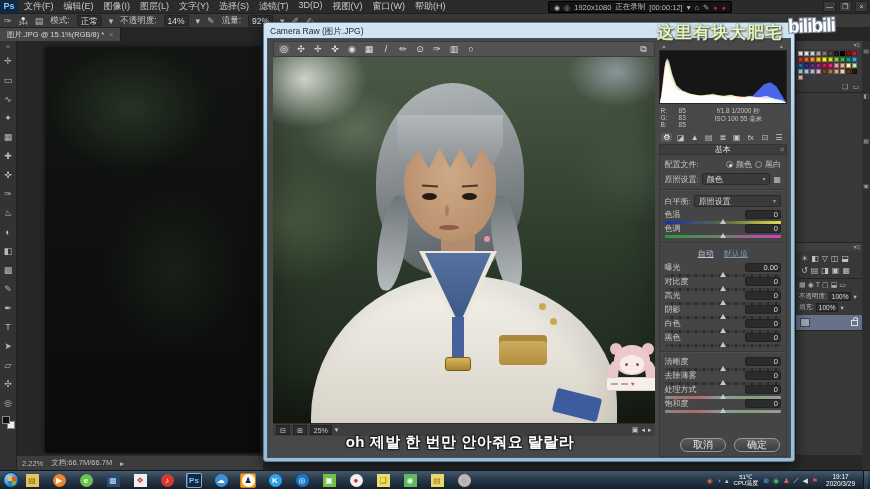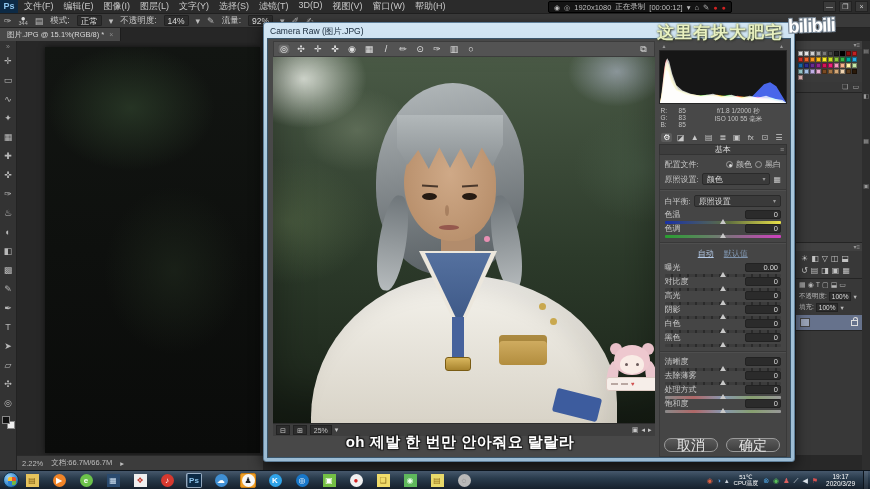--- a/index.html
+++ b/index.html
@@ -163,21 +163,21 @@
   .sld-row { display:flex; justify-content:space-between; align-items:center; height:9px; }
   .sld-label { font-size:8px; color:#c8c8c8; }
   .sld-val { width:36px; height:9px; background:#2b2b2b; border:1px solid #222; border-radius:2px; font-size:7.5px; color:#ddd; text-align:right; padding-right:2px; line-height:8px; }
   .sld-track { position:relative; height:3px; margin-top:2px; border-radius:1px; }
   .t-plain { background:repeating-linear-gradient(90deg,#3c3c3c 0 6px,#2a2a2a 6px 8px); }
   .t-temp { background:linear-gradient(90deg,#1830a8,#607040 55%,#e8e048); }
   .t-tint { background:linear-gradient(90deg,#28a030,#777 50%,#d040c0); }
   .t-rain { background:linear-gradient(90deg,#8a8a8a,#b06868 25%,#8898b0 50%,#88a070 75%,#999); }
   .thumb { position:absolute; left:50%; top:-2px; transform:translateX(-50%); width:0; height:0; border-left:3px solid transparent; border-right:3px solid transparent; border-bottom:5px solid #c8c8c8; }
   .crbtns { position:absolute; right:10px; bottom:5px; display:flex; gap:8px; }
-  .crbtn { height:14px; padding:0 12px; border:1px solid #9a9a9a; border-radius:8px; background:linear-gradient(180deg,#5a5a5a,#3e3e3e); font-size:14px; color:#e2e2e2; line-height:12px; }
+  .crbtn { height:14px; padding:0 12px; border:1px solid #9a9a9a; border-radius:8px; background:linear-gradient(180deg,#5a5a5a,#3e3e3e); font-size:10px; color:#e2e2e2; line-height:12px; }
 
   
   .subtitle { position:absolute; left:265px; width:390px; top:433px; text-align:center; font-size:15px; font-weight:bold; color:#fff; z-index:60;
     text-shadow:-1px -1px 0 #222,1px -1px 0 #222,-1px 1px 0 #222,1px 1px 0 #222,0 0 3px #000; letter-spacing:0.5px; }
   .bigtext { position:absolute; left:657px; top:21px; font-size:17px; font-weight:bold; color:#e8f0c0; z-index:60; letter-spacing:1px;
     text-shadow:0 0 2px rgba(70,90,30,.8),1px 1px 2px rgba(40,40,40,.9); }
   .bili { position:absolute; left:788px; top:15px; font-size:19px; font-weight:800; color:#fff; z-index:60; transform:rotate(-2deg); letter-spacing:-1px;
     text-shadow:-1px -1px 0 #7a8896,1px -1px 0 #7a8896,-1px 1px 0 #7a8896,1px 1px 0 #7a8896; }
 
   

